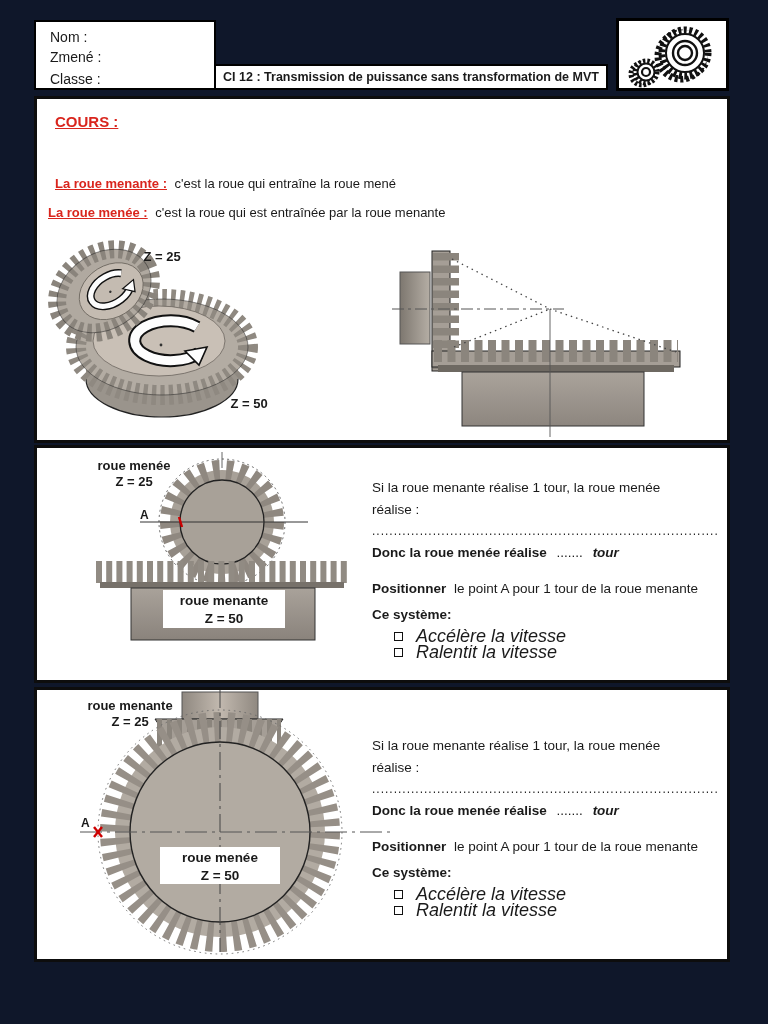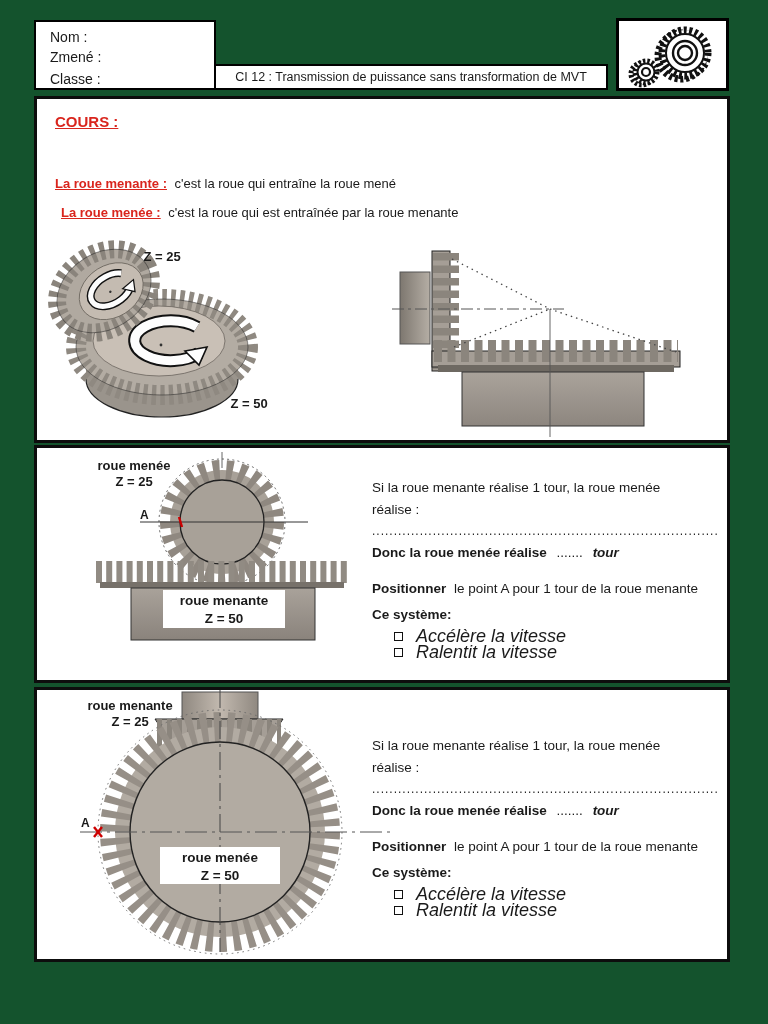--- a/index.html
+++ b/index.html
@@ -1,16 +1,16 @@
 <!DOCTYPE html>
 <html><head>
 <meta charset="utf-8">
 <style>
   html,body{margin:0;padding:0;background:#fff;}
-  .page{position:relative;width:768px;height:1024px;background:#14532d;overflow:hidden;
+  .page{position:relative;width:768px;height:1024px;background:#0f172a;overflow:hidden;
         font-family:"Liberation Sans",sans-serif;color:#1a1a1a;}
   .abs{position:absolute;}
   .box{position:absolute;border:2px solid #000;background:#fff;box-sizing:border-box;}
   .panel{position:absolute;border:3px solid #0d0d0d;background:#fff;box-sizing:border-box;}
   .b{font-weight:bold;}
   .it{font-style:italic;}
   .red{color:#d9251d;font-weight:bold;text-decoration:underline;}
   .t13{font-size:13px;line-height:15.5px;}
   .t14{font-size:14px;}
   .lbl{font-size:13px;font-weight:bold;text-align:center;line-height:16px;}
@@ -30,21 +30,21 @@
 <div class="page">
 
   <div class="box" style="left:34px;top:20px;width:182px;height:70px;">
     <div class="abs t14" style="left:14px;top:7px;">Nom :</div>
     <div class="abs t14" style="left:14px;top:27px;">Zmené :</div>
     <div class="abs t14" style="left:14px;top:49px;">Classe :</div>
   </div>
 
 
   <div class="box" style="left:214px;top:64px;width:394px;height:26px;">
-    <div class="abs" style="left:0;top:0;width:100%;text-align:center;font-weight:normal;font-size:12.5px;line-height:23px;">CI 12 : Transmission de puissance sans transformation de MVT</div>
+    <div class="abs" style="left:0;top:0;width:100%;text-align:center;font-weight:bold;font-size:12.5px;line-height:23px;">CI 12 : Transmission de puissance sans transformation de MVT</div>
   </div>
 
   <div class="box" style="left:616px;top:18px;width:113px;height:73px;border-width:3px;">
     <svg width="107" height="67" viewBox="0 0 107 67">
 
       <circle cx="66" cy="32" r="23" fill="none" stroke="#111" stroke-width="7" stroke-dasharray="3 2.6" transform="translate(-4,3)"></circle>
       <circle cx="66" cy="32" r="23" fill="#fff" stroke="#111" stroke-width="7" stroke-dasharray="3 2.6"></circle>
       <circle cx="66" cy="32" r="19" fill="#fff" stroke="#111" stroke-width="2"></circle>
       <circle cx="66" cy="32" r="12" fill="#fff" stroke="#111" stroke-width="2.4"></circle>
       <circle cx="66" cy="32" r="7" fill="#fff" stroke="#111" stroke-width="2.4"></circle>
@@ -58,21 +58,21 @@
 
   <div class="panel" style="left:34px;top:96px;width:696px;height:347px;">
     <div class="abs" style="left:18px;top:14px;font-size:15px;"><span class="red">COURS :</span></div>
 
 
     <div class="abs t13" style="left:18px;top:77px;">
       <span class="red">La roue menante :</span>
       <span style="margin-left:4px;">c'est la roue qui entraîne la roue mené</span>
     </div>
 
-    <div class="abs t13" style="left:24px;top:106px;">
+    <div class="abs t13" style="left:11px;top:106px;">
       <span class="red">La roue menée :</span>
       <span style="margin-left:4px;">c'est la roue qui est entraînée par la roue menante</span>
     </div>
 
     <svg class="abs" style="left:10px;top:130px;" width="335" height="212" viewBox="0 0 335 212">
 
       <ellipse cx="115" cy="150" rx="76" ry="38" fill="#9a948c" stroke="#222" stroke-width="1.2"></ellipse>
       <rect x="39" y="118" width="152" height="32" fill="#9a948c" stroke="none"></rect>
 
       <ellipse cx="115" cy="118" rx="86" ry="48" fill="#b3aca3" stroke="#8f8981" stroke-width="20" stroke-dasharray="4.5 4.2"></ellipse>

